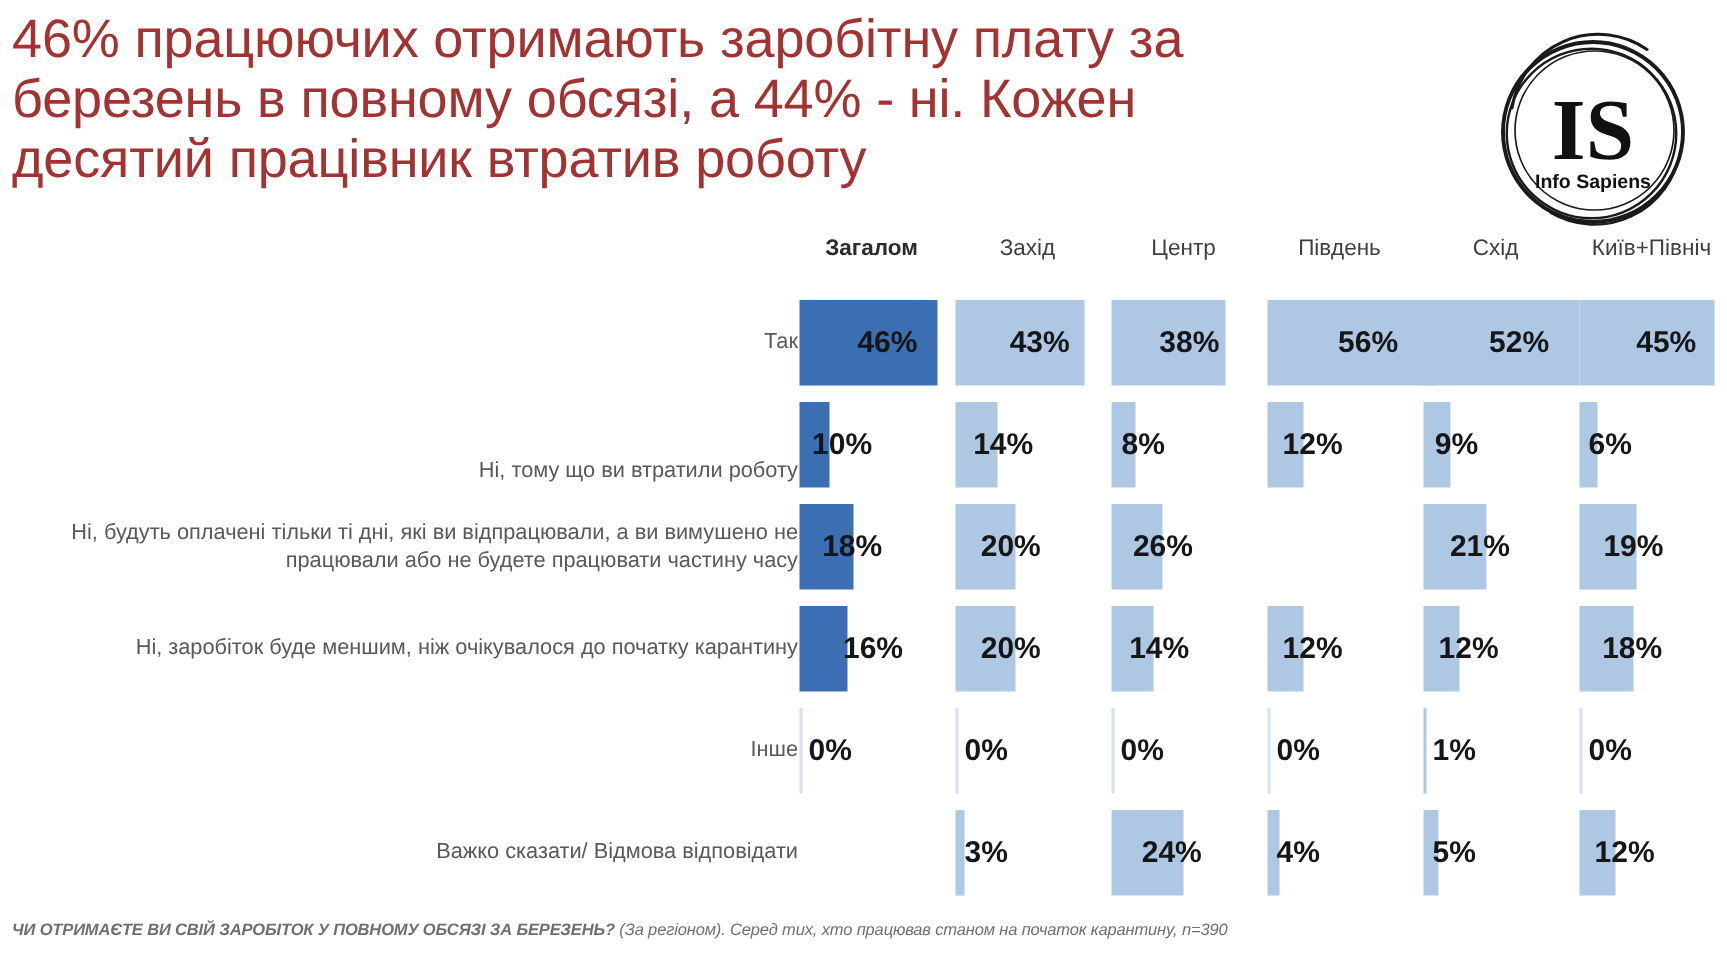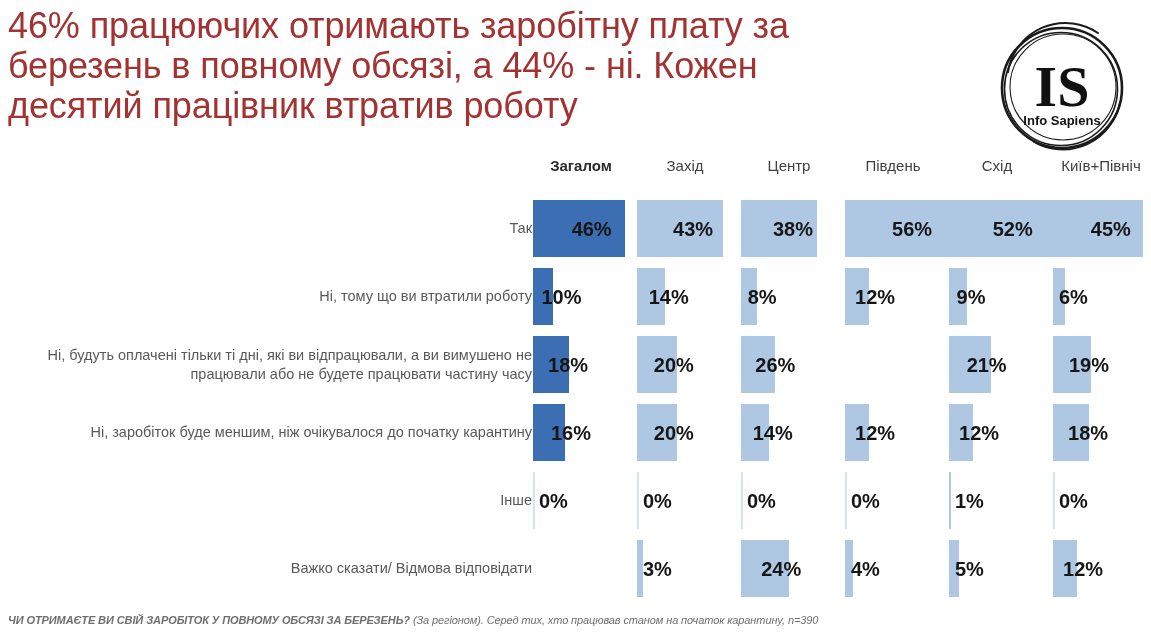--- a/index.html
+++ b/index.html
@@ -191,21 +191,21 @@
             <div class="bar" style="width: 104px;"></div>
             <div class="bar-value" style="left: 43.68px;">52%</div>
           </div>
           <div class="barcell" style="left: 1053px; width: 136px;">
             <div class="bar" style="width: 90px;"></div>
             <div class="bar-value" style="left: 37.8px;">45%</div>
           </div>
         </div>
       </div>
       <div class="row" style="top: 113px; height: 57px;">
-        <div class="row-label" style="top: 19px;">Ні, тому що ви втратили роботу</div>
+        <div class="row-label" style="top: 37px;">Ні, тому що ви втратили роботу</div>
         <div class="bars">
           <div class="barcell" style="left: 533px; width: 136px;">
             <div class="bar highlight" style="width: 20px;"></div>
             <div class="bar-value" style="left: 8.4px;">10%</div>
           </div>
           <div class="barcell" style="left: 637px; width: 136px;">
             <div class="bar" style="width: 28px;"></div>
             <div class="bar-value" style="left: 11.76px;">14%</div>
           </div>
           <div class="barcell" style="left: 741px; width: 136px;">
@@ -249,21 +249,21 @@
             <div class="bar" style="width: 38px;"></div>
             <div class="bar-value" style="left: 15.96px;">19%</div>
           </div>
         </div>
       </div>
       <div class="row" style="top: 249px; height: 57px;">
         <div class="row-label" style="top: 19px;">Ні, заробіток буде меншим, ніж очікувалося до початку карантину</div>
         <div class="bars">
           <div class="barcell" style="left: 533px; width: 136px;">
             <div class="bar highlight" style="width: 32px;"></div>
-            <div class="bar-value" style="left: 18px;">16%</div>
+            <div class="bar-value" style="left: 29px;">16%</div>
           </div>
           <div class="barcell" style="left: 637px; width: 136px;">
             <div class="bar" style="width: 40px;"></div>
             <div class="bar-value" style="left: 16.8px;">20%</div>
           </div>
           <div class="barcell" style="left: 741px; width: 136px;">
             <div class="bar" style="width: 28px;"></div>
             <div class="bar-value" style="left: 11.76px;">14%</div>
           </div>
           <div class="barcell" style="left: 845px; width: 136px;">

